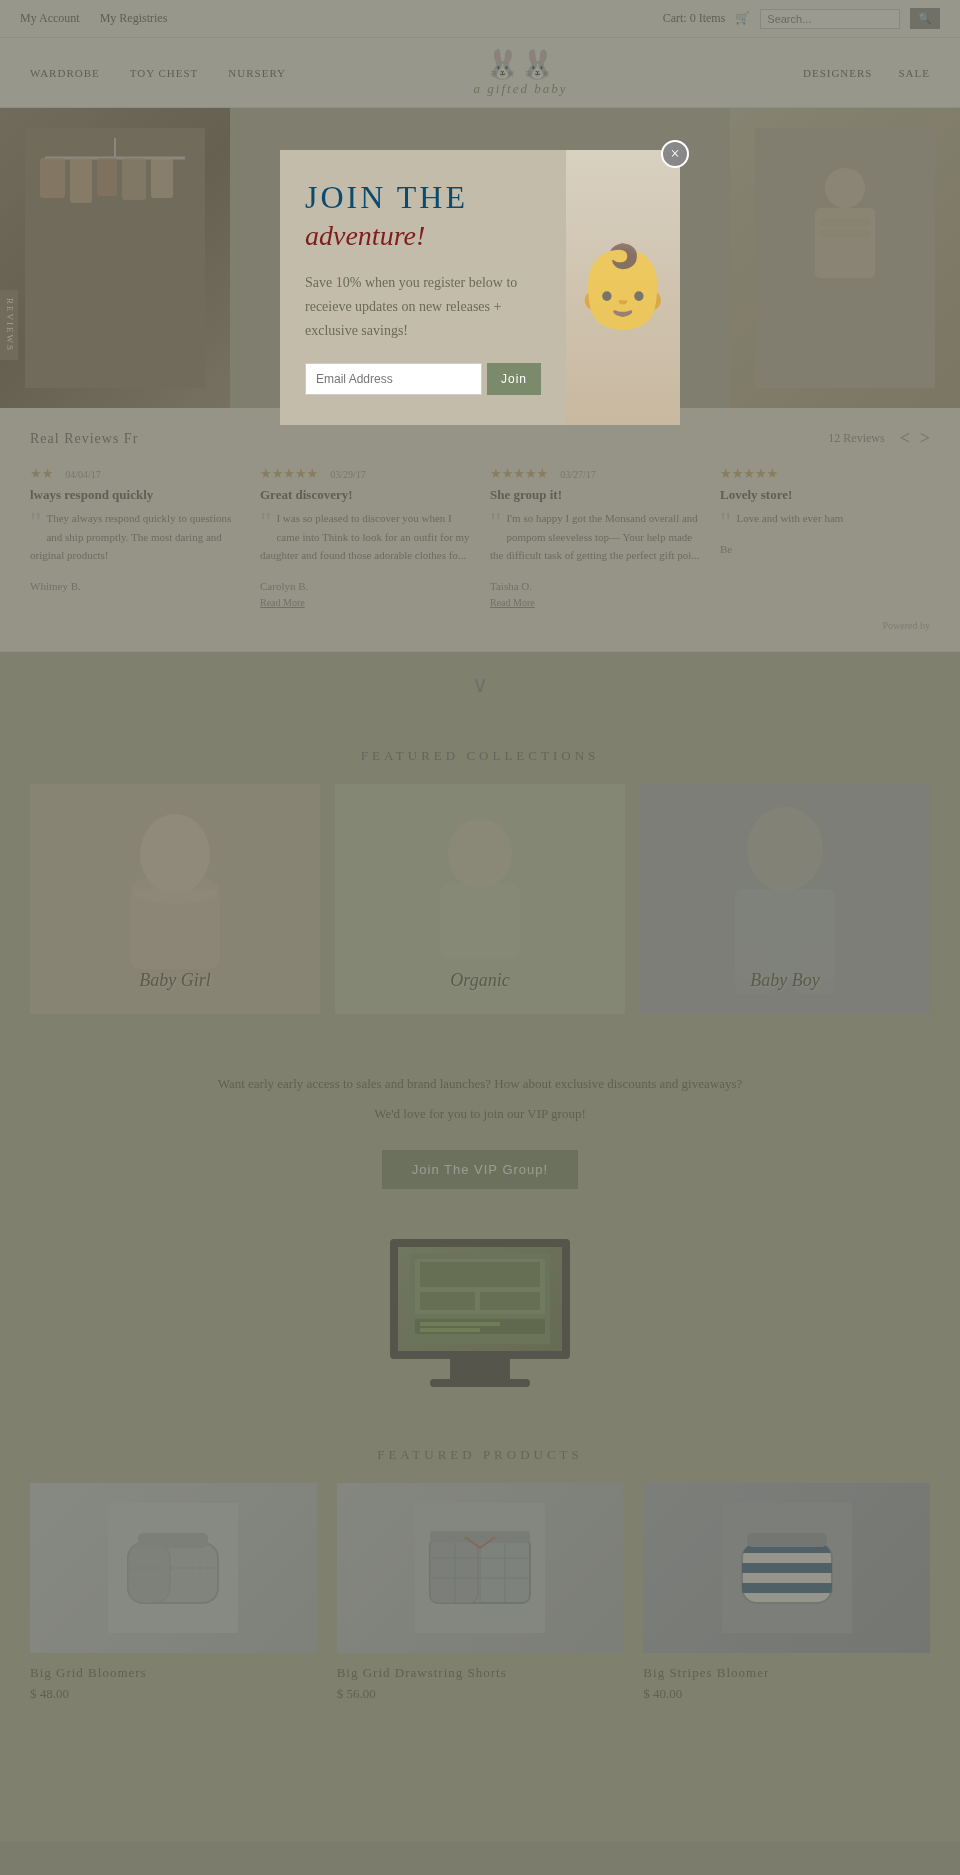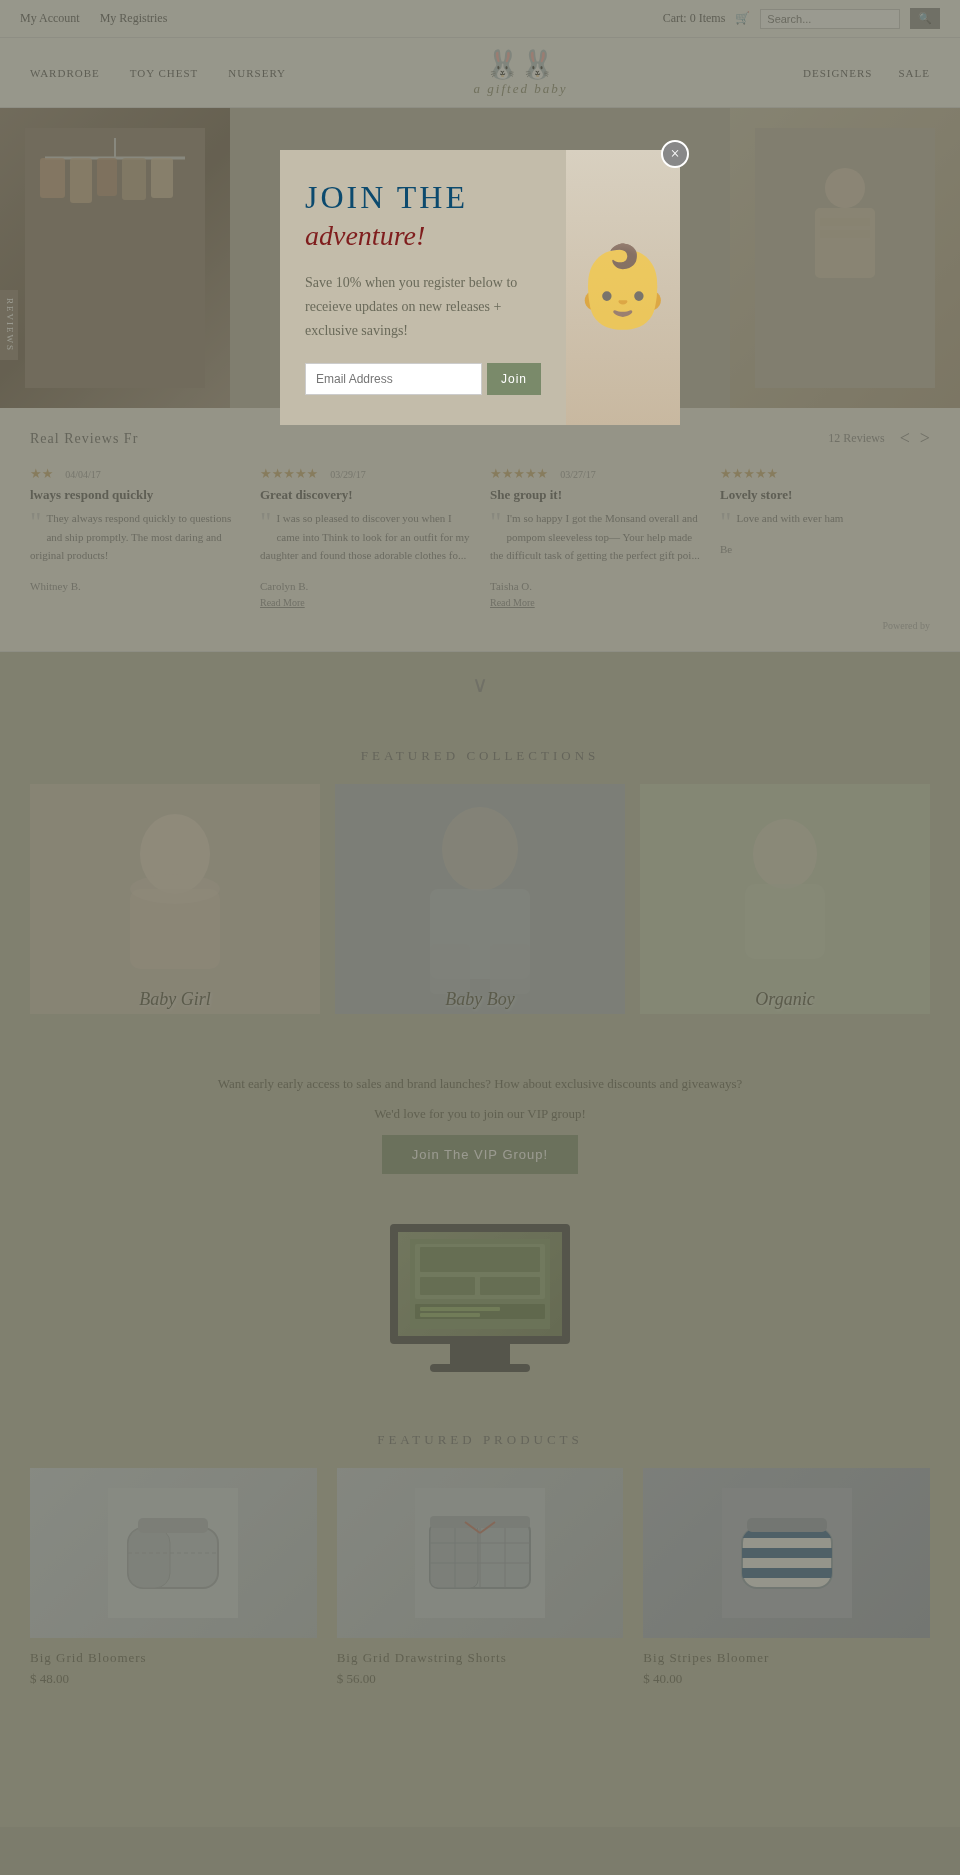--- a/index.html
+++ b/index.html
@@ -251,21 +251,21 @@
       background: linear-gradient(135deg, #c8bfb0 0%, #b0a898 40%, #d0c8b8 100%);
     }
     .collection-bg-boy {
       background: linear-gradient(135deg, #a8b0b8 0%, #8898a8 40%, #b0b8c0 100%);
     }
     .collection-bg-organic {
       background: linear-gradient(135deg, #c0c8b0 0%, #a8b098 40%, #c8d0b8 100%);
     }
     .collection-label {
       position: absolute;
-      bottom: 4px;
+      bottom: 23px;
       left: 50%;
       transform: translateX(-50%);
       font-size: 18px;
       color: #4a4a3a;
       font-style: italic;
       white-space: nowrap;
       text-shadow: 1px 1px 3px rgba(255,255,255,0.5);
     }
 
     
@@ -282,20 +282,21 @@
     }
     .vip-btn {
       display: inline-block;
       background: #7a8a6a;
       color: white;
       padding: 12px 30px;
       font-size: 13px;
       letter-spacing: 1px;
       cursor: pointer;
       border: none;
+      margin-top: 15px;
     }
 
     
     .monitor-section {
       background: #b5b5a0;
       text-align: center;
       padding: 20px;
     }
     .monitor-wrapper {
       display: inline-block;
@@ -658,37 +659,37 @@
 <div class="collections-grid">
   <div class="collection-card collection-bg collection-bg-girl">
     <svg width="100%" height="100%" viewBox="0 0 290 230" preserveAspectRatio="xMidYMid slice">
       <rect width="290" height="230" fill="#c8bfb0"></rect>
       <ellipse cx="145" cy="70" rx="35" ry="40" fill="#e8d8c8" opacity="0.7"></ellipse>
       <rect x="100" y="105" width="90" height="80" rx="10" fill="#d8c8b8" opacity="0.7"></rect>
       <ellipse cx="145" cy="105" rx="45" ry="15" fill="#e0d0c0" opacity="0.5"></ellipse>
     </svg>
     <div class="collection-label">Baby Girl</div>
   </div>
+  <div class="collection-card collection-bg collection-bg-organic">
+    <svg width="100%" height="100%" viewBox="0 0 290 230" preserveAspectRatio="xMidYMid slice">
+      <rect width="290" height="230" fill="#c0c8b0"></rect>
+      <ellipse cx="145" cy="70" rx="32" ry="35" fill="#d8d0c0" opacity="0.7"></ellipse>
+      <rect x="105" y="100" width="80" height="75" rx="10" fill="#c8d0b8" opacity="0.7"></rect>
+    </svg>
+    <div class="collection-label">Organic</div>
+  </div>
   <div class="collection-card collection-bg collection-bg-boy">
     <svg width="100%" height="100%" viewBox="0 0 290 230" preserveAspectRatio="xMidYMid slice">
       <rect width="290" height="230" fill="#a8b0b8"></rect>
       <ellipse cx="145" cy="65" rx="38" ry="42" fill="#c8c0b8" opacity="0.7"></ellipse>
       <rect x="95" y="105" width="100" height="90" rx="8" fill="#b8bec8" opacity="0.7"></rect>
       <rect x="95" y="160" width="40" height="50" rx="5" fill="#b0b8c0" opacity="0.7"></rect>
       <rect x="155" y="160" width="40" height="50" rx="5" fill="#b0b8c0" opacity="0.7"></rect>
     </svg>
     <div class="collection-label">Baby Boy</div>
-  </div>
-  <div class="collection-card collection-bg collection-bg-organic">
-    <svg width="100%" height="100%" viewBox="0 0 290 230" preserveAspectRatio="xMidYMid slice">
-      <rect width="290" height="230" fill="#c0c8b0"></rect>
-      <ellipse cx="145" cy="70" rx="32" ry="35" fill="#d8d0c0" opacity="0.7"></ellipse>
-      <rect x="105" y="100" width="80" height="75" rx="10" fill="#c8d0b8" opacity="0.7"></rect>
-    </svg>
-    <div class="collection-label">Organic</div>
   </div>
 </div>
 
 <div class="vip-section">
   <div class="vip-text">Want early early access to sales and brand launches? How about exclusive discounts and giveaways?</div>
   <div class="vip-text">We'd love for you to join our VIP group!</div>
   <button class="vip-btn">Join The VIP Group!</button>
 </div>
 
 <div class="monitor-section">

